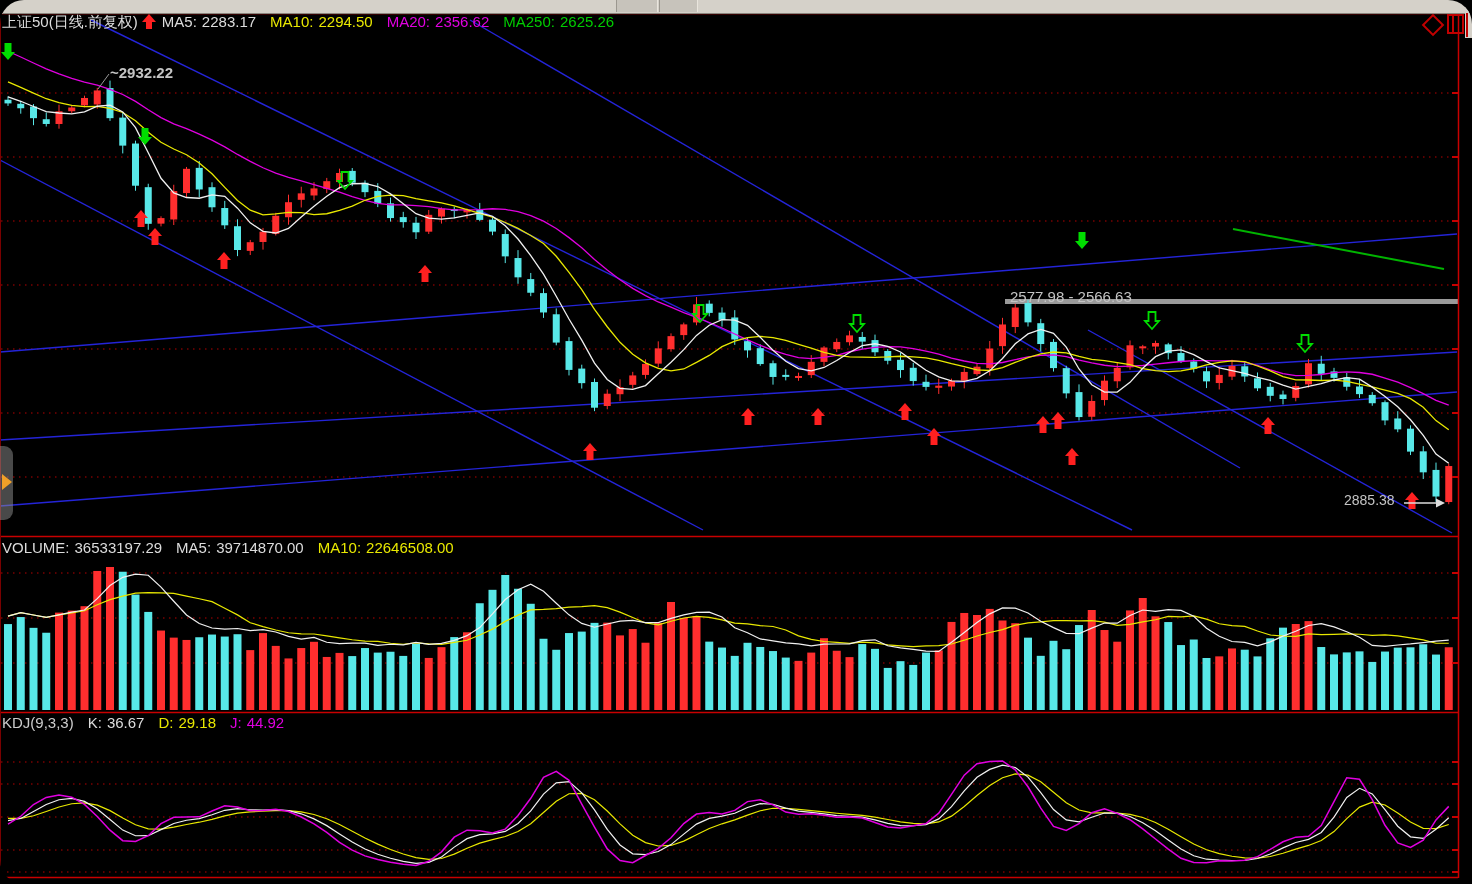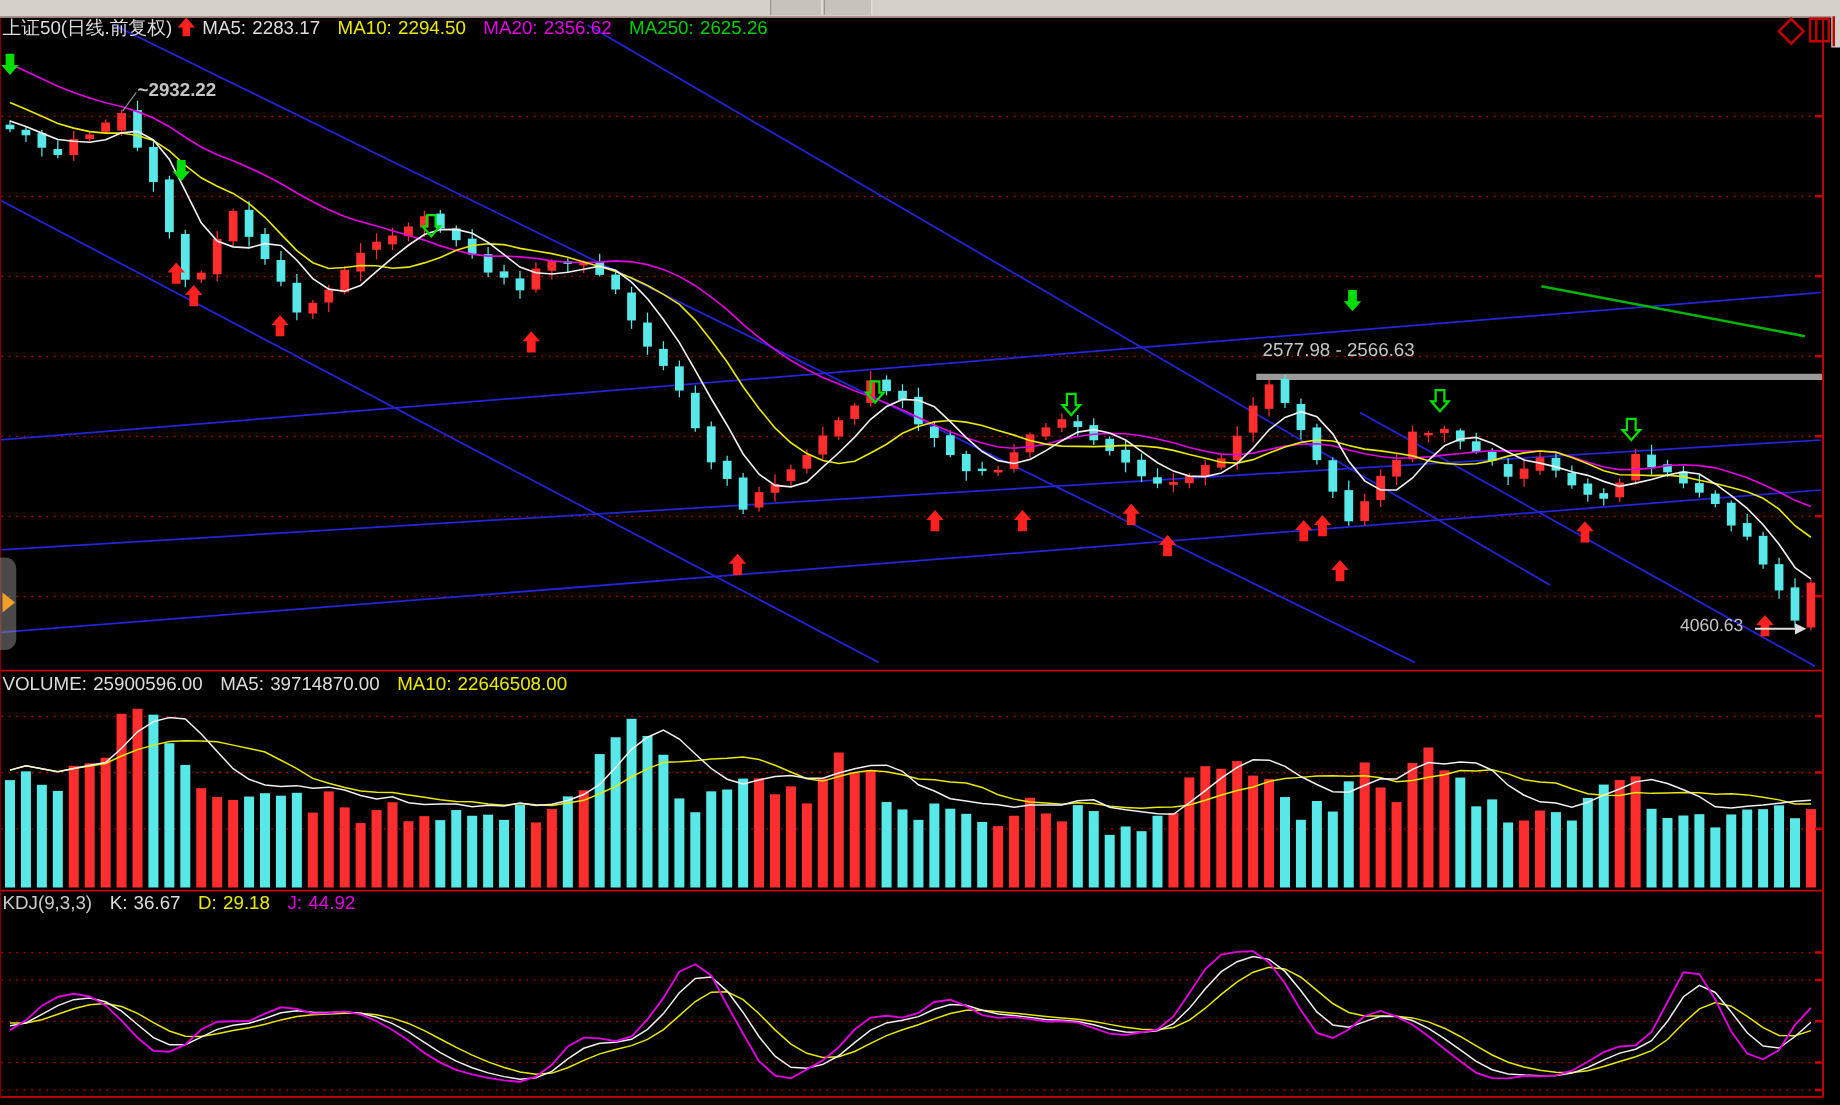--- a/index.html
+++ b/index.html
@@ -1,17 +1,17 @@
 <!DOCTYPE html>
 <html><head>
 <meta charset="utf-8">
 <style>
   html,body{margin:0;padding:0;background:#000;}
   #screen{position:relative;width:1472px;height:884px;background:#000;overflow:hidden;
-          font-family:"Liberation Sans",sans-serif;}
+          font-family:"Liberation Sans",sans-serif;border-radius:24px;}
   #plot{position:absolute;left:0;top:0;z-index:1;}
   .top-strip{position:absolute;left:0;top:0;width:1472px;height:13px;background:#d5d1c9;
              border-bottom:1px solid #8a867e;z-index:3;}
   .strip-seg{position:absolute;top:0;height:12px;background:#c7c3bb;border-left:1px solid #9b978f;border-right:1px solid #e9e5dd;}
   .seg1{left:616px;width:40px;}
   .seg2{left:659px;width:37px;}
   .right-sliver{position:absolute;left:1465px;top:0;width:7px;height:38px;background:#d5d1c9;z-index:3;}
   .hdr{position:absolute;z-index:5;font-size:15px;line-height:16px;white-space:nowrap;}
   .main-hdr{left:2px;top:14px;}
   .vol-hdr{left:2px;top:540px;}
@@ -22,21 +22,21 @@
   .t-gray{color:#cccccc;margin-top:48px;}
   .t-yellow{color:#e8e800;}
   .t-magenta{color:#e000e0;}
   .t-green{color:#00cc00;}
   .up-glyph{position:relative;display:inline-block;width:14px;height:15px;margin:0 6px 0 4px;vertical-align:-2px;}
   .up-glyph::before{content:"";position:absolute;left:0;top:0;border-left:7px solid transparent;
       border-right:7px solid transparent;border-bottom:8px solid #ff2020;}
   .up-glyph::after{content:"";position:absolute;left:4px;top:7px;width:6px;height:8px;background:#ff2020;}
   .anno{position:absolute;z-index:5;color:#c4c4c4;font-size:15px;white-space:nowrap;}
   #anno-peak{left:110px;top:64px;font-weight:bold;}
-  #anno-band{left:1010px;top:272px;}
+  #anno-band{left:1010px;top:288px;}
   #anno-low{left:1344px;top:492px;font-size:14px;}
   .icon-diamond{position:absolute;left:1425px;top:17px;width:12px;height:12px;
       border:2px solid #c00000;transform:rotate(45deg);z-index:5;background:transparent;}
   .icon-book{position:absolute;left:1447px;top:14px;width:13px;height:16px;border:2px solid #c00000;z-index:5;}
   .icon-book .v{position:absolute;left:3px;top:0;width:2px;height:100%;background:#c00000;}
   .edge-line{position:absolute;left:1466px;top:13px;width:2px;height:24px;background:#c00000;z-index:5;}
   .left-handle{position:absolute;left:0;top:446px;width:13px;height:74px;z-index:6;
       background:rgba(145,145,145,0.5);border-radius:0 9px 9px 0;cursor:pointer;}
   .left-handle .tri{position:absolute;left:2px;top:28px;width:0;height:0;
       border-top:8px solid transparent;border-bottom:8px solid transparent;border-left:10px solid #f0a028;}
@@ -473,30 +473,30 @@
       <line x1="0" y1="877.5" x2="1458" y2="877.5" stroke="#c80000" stroke-width="1.5"></line>
       <line x1="1458.5" y1="13" x2="1458.5" y2="878" stroke="#c80000" stroke-width="1.5"></line>
       <line x1="0.5" y1="13" x2="0.5" y2="878" stroke="#7a0000" stroke-width="1"></line>
     </svg>
 
   <div class="hdr main-hdr">
     <span class="t-white">上证50(日线.前复权)</span><span class="up-glyph"></span><span class="grp t-white"><span class="lbl">MA5:</span><span>2283.17</span></span><span class="grp t-yellow"><span class="lbl">MA10:</span><span>2294.50</span></span><span class="grp t-magenta"><span class="lbl">MA20:</span><span>2356.62</span></span><span class="grp t-green"><span class="lbl">MA250:</span><span>2625.26</span></span>
   </div>
 
   <div class="hdr vol-hdr">
-    <span class="grp t-white"><span class="lbl">VOLUME:</span><span>25900596.00</span></span><span class="grp t-white"><span class="lbl">MA5:</span><span>39714870.00</span></span><span class="grp t-yellow"><span class="lbl">MA10:</span><span>22646508.00</span></span>
+    <span class="grp t-white"><span class="lbl">VOLUME:</span><span>36533197.29</span></span><span class="grp t-white"><span class="lbl">MA5:</span><span>39714870.00</span></span><span class="grp t-yellow"><span class="lbl">MA10:</span><span>22646508.00</span></span>
   </div>
 
   <div class="hdr kdj-hdr">
     <span class="grp t-gray">KDJ(9,3,3)</span><span class="grp t-white"><span class="lbl">K:</span><span>36.67</span></span><span class="grp t-yellow"><span class="lbl">D:</span><span>29.18</span></span><span class="grp t-magenta"><span class="lbl">J:</span><span>44.92</span></span>
   </div>
 
   <div class="anno" id="anno-peak">~2932.22</div>
   <div class="anno" id="anno-band">2577.98 - 2566.63</div>
-  <div class="anno" id="anno-low">4060.63</div>
+  <div class="anno" id="anno-low">2885.38</div>
 
   <div class="icon-diamond"></div>
   <div class="icon-book">
       <div class="v"></div>
     </div>
   <div class="edge-line"></div>
 
   <div class="left-handle">
     <div class="tri"></div>
   </div>

